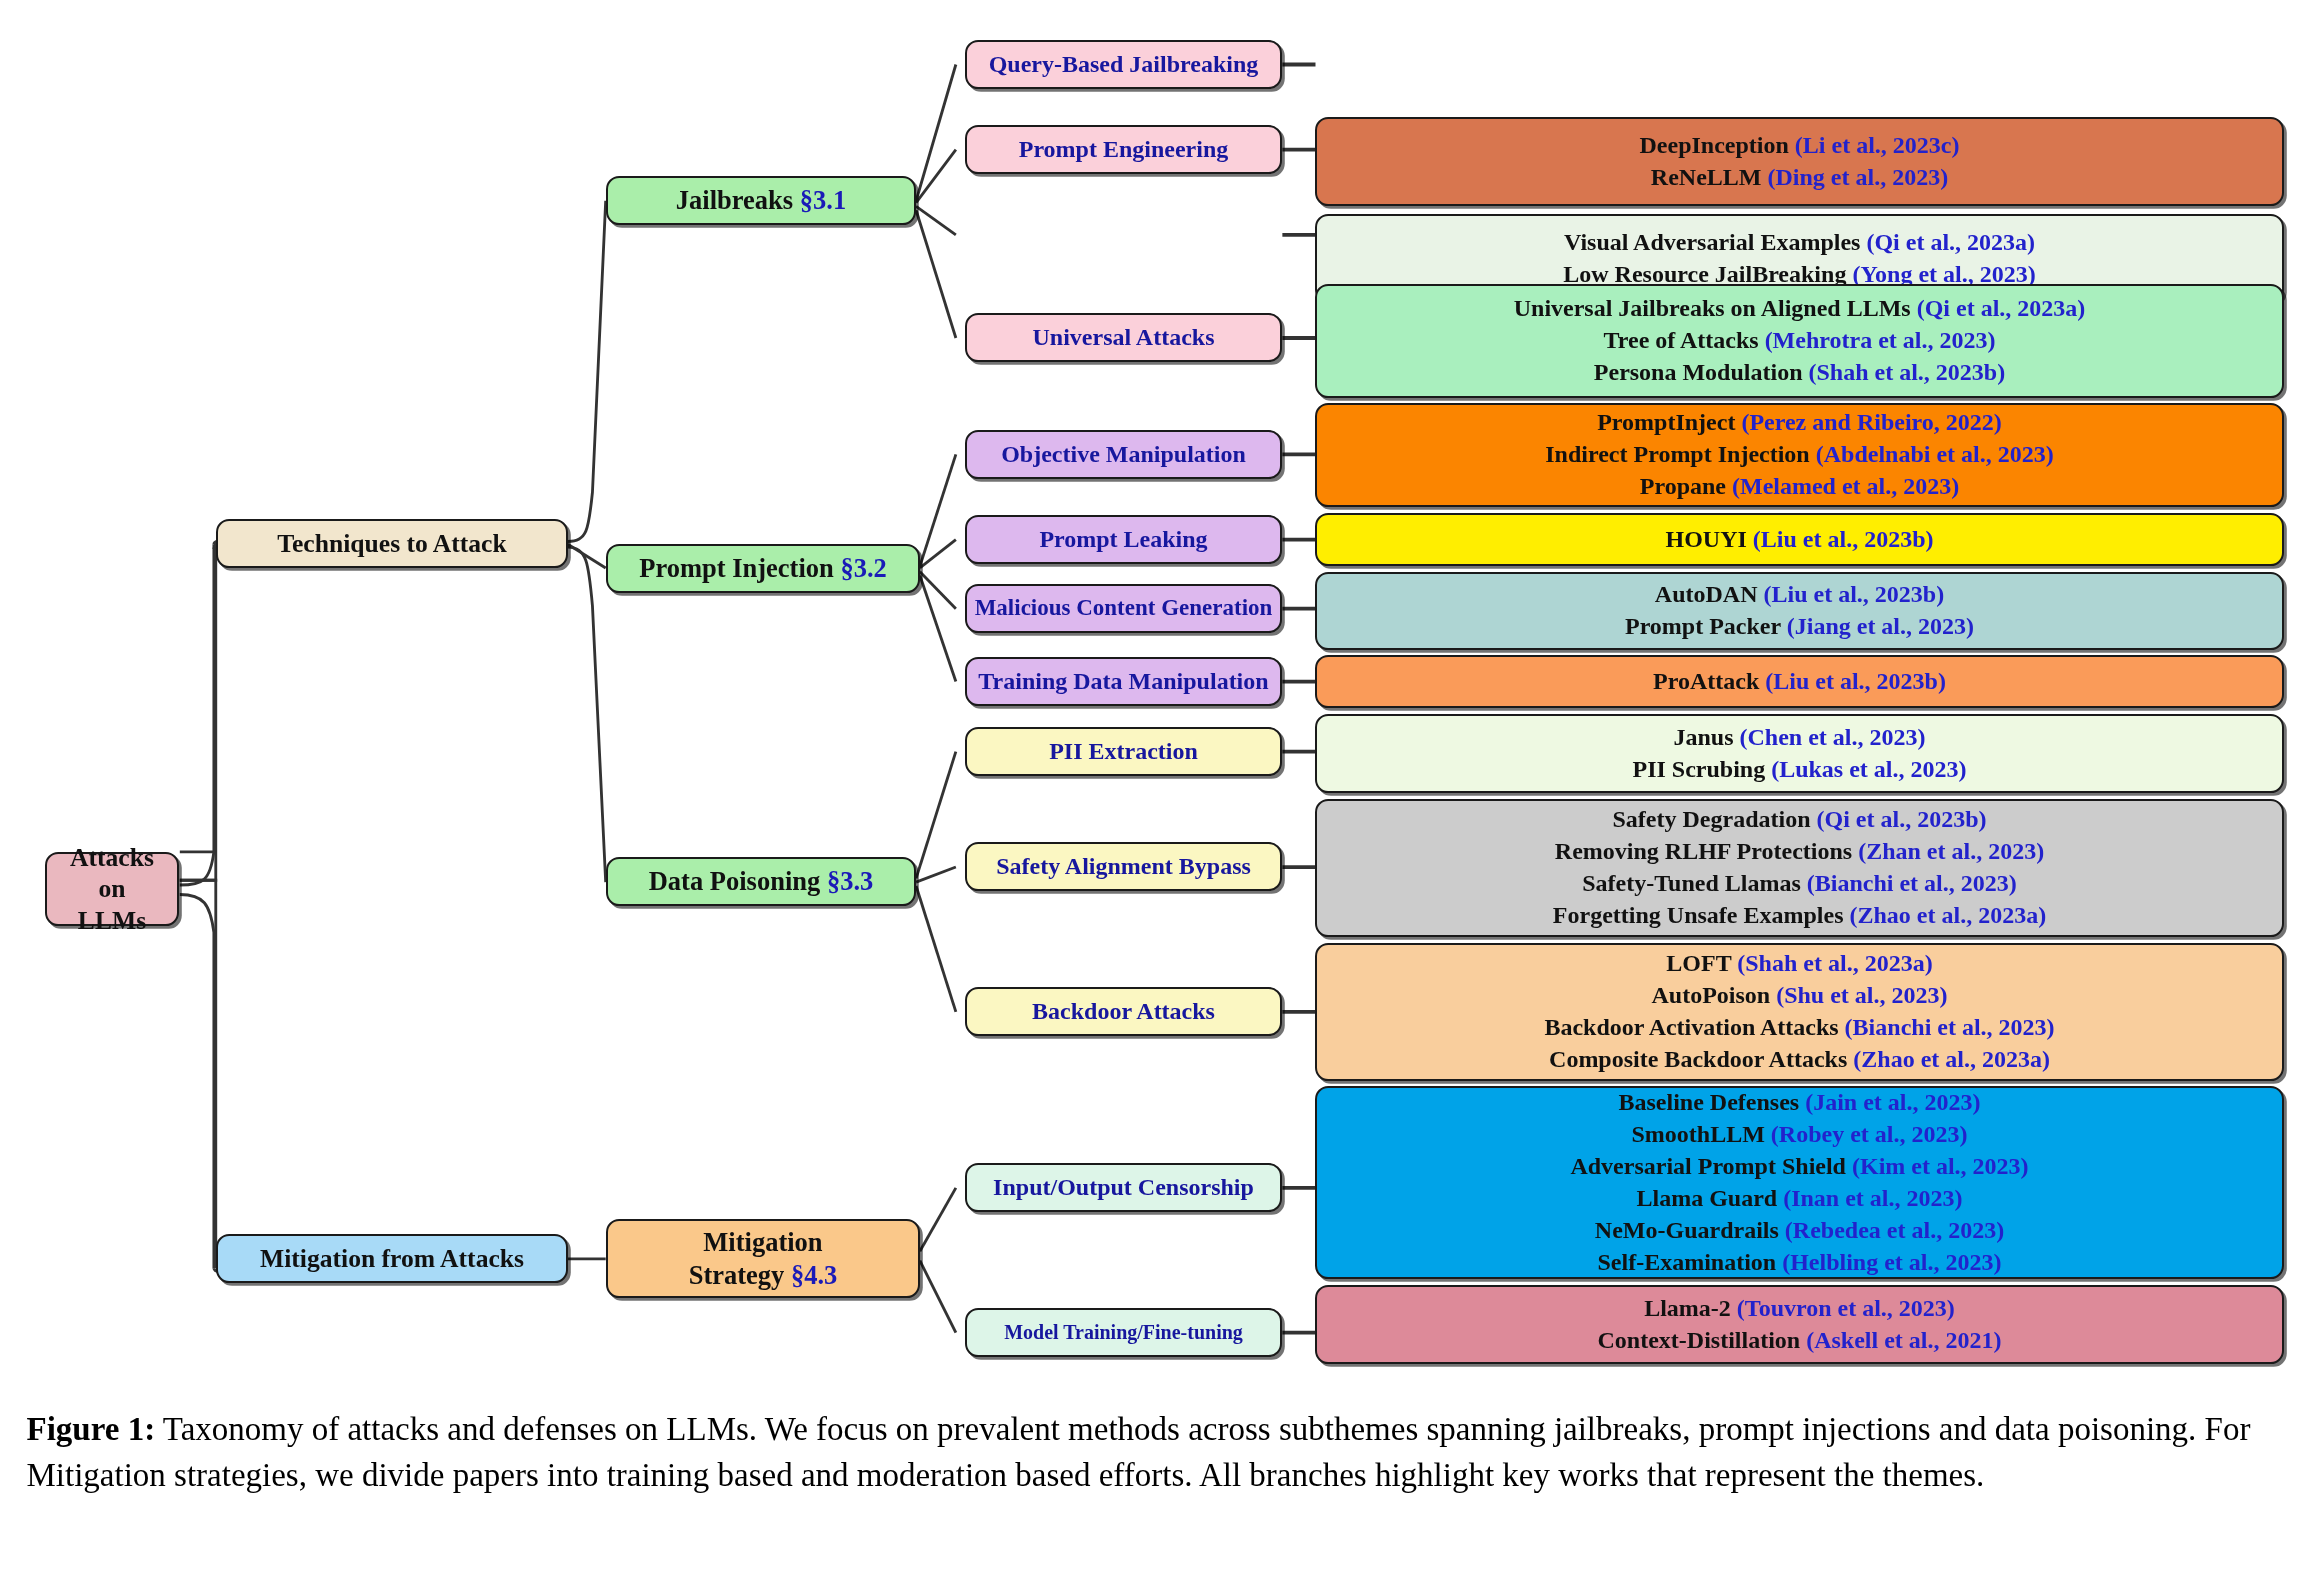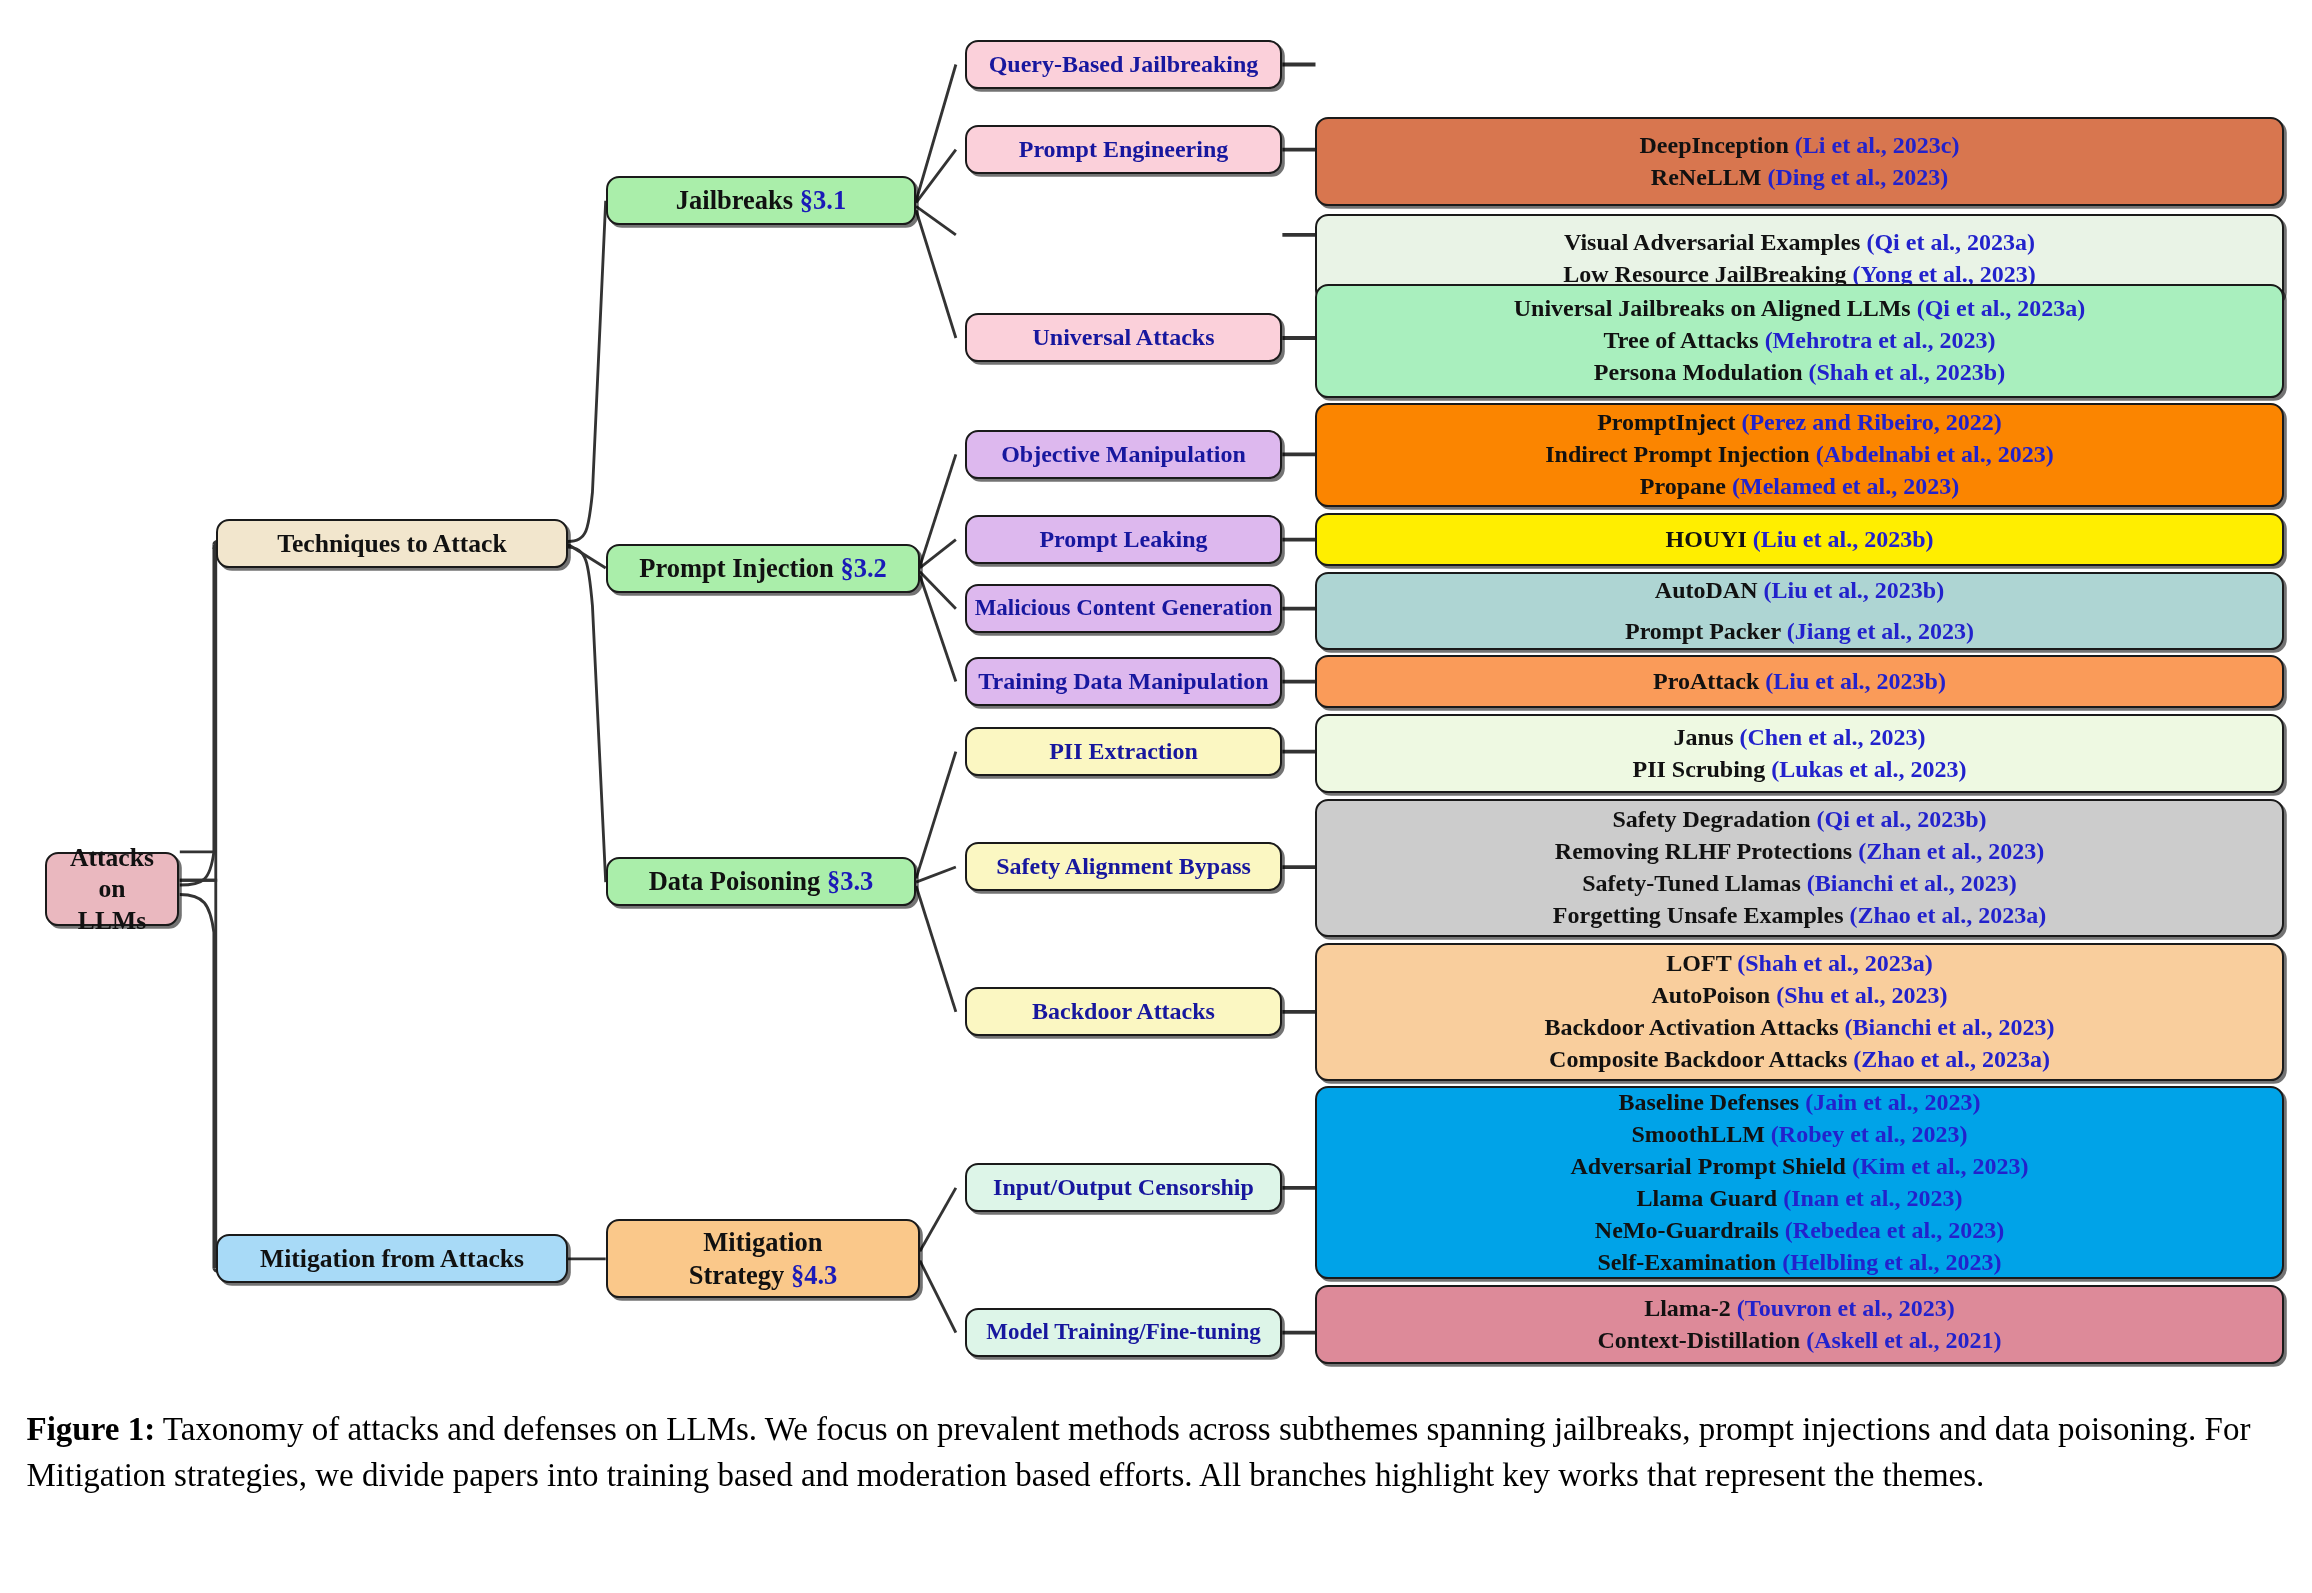--- a/index.html
+++ b/index.html
@@ -193,21 +193,21 @@
   <div class="node n-sub" style="left:965px; top:842px; width:317px; height:49px; background:#fbf7c2;">
     <span>Safety Alignment Bypass</span>
   </div>
   <div class="node n-sub" style="left:965px; top:987px; width:317px; height:49px; background:#fbf7c2;">
     <span>Backdoor Attacks</span>
   </div>
 
   <div class="node n-sub" style="left:965px; top:1163px; width:317px; height:49px; background:#ddf5e8;">
     <span>Input/Output Censorship</span>
   </div>
-  <div class="node n-sub" style="left:965px; top:1308px; width:317px; height:49px; background:#ddf5e8; font-size:23px;">
+  <div class="node n-sub" style="left:965px; top:1308px; width:317px; height:49px; background:#ddf5e8; font-size:20px;">
     <span>Model Training/Fine-tuning</span>
   </div>
 
 
   <div class="node n-leaf" style="left: 1315px; top: 117px; width: 969px; height: 89px; background: rgb(216, 118, 79);">
       <div class="leaf-line"><span>DeepInception </span><span class="cite">(Li et al., 2023c)</span></div>
       <div class="leaf-line"><span>ReNeLLM </span><span class="cite">(Ding et al., 2023)</span></div>
     </div>
 
   <div class="node n-leaf" style="left: 1315px; top: 214px; width: 969px; height: 89px; background: rgb(233, 243, 230);">
@@ -224,21 +224,21 @@
   <div class="node n-leaf" style="left: 1315px; top: 403px; width: 969px; height: 104px; background: rgb(251, 133, 0);">
       <div class="leaf-line"><span>PromptInject </span><span class="cite">(Perez and Ribeiro, 2022)</span></div>
       <div class="leaf-line"><span>Indirect Prompt Injection </span><span class="cite">(Abdelnabi et al., 2023)</span></div>
       <div class="leaf-line"><span>Propane </span><span class="cite">(Melamed et al., 2023)</span></div>
     </div>
 
   <div class="node n-leaf" style="left: 1315px; top: 513px; width: 969px; height: 53px; background: rgb(255, 238, 0);">
       <div class="leaf-line"><span>HOUYI </span><span class="cite">(Liu et al., 2023b)</span></div>
     </div>
 
-  <div class="node n-leaf" style="left: 1315px; top: 572px; width: 969px; height: 78px; background: rgb(174, 213, 211); justify-content: space-between;">
+  <div class="node n-leaf" style="left: 1315px; top: 572px; width: 969px; height: 78px; background: rgb(174, 213, 211);">
       <div class="leaf-line"><span>AutoDAN </span><span class="cite">(Liu et al., 2023b)</span></div>
       <div class="leaf-line"><span>Prompt Packer </span><span class="cite">(Jiang et al., 2023)</span></div>
     </div>
 
   <div class="node n-leaf" style="left: 1315px; top: 655px; width: 969px; height: 53px; background: rgb(250, 155, 89);">
       <div class="leaf-line"><span>ProAttack </span><span class="cite">(Liu et al., 2023b)</span></div>
     </div>
 
   <div class="node n-leaf" style="left: 1315px; top: 714px; width: 969px; height: 79px; background: rgb(238, 249, 226);">
       <div class="leaf-line"><span>Janus </span><span class="cite">(Chen et al., 2023)</span></div>

